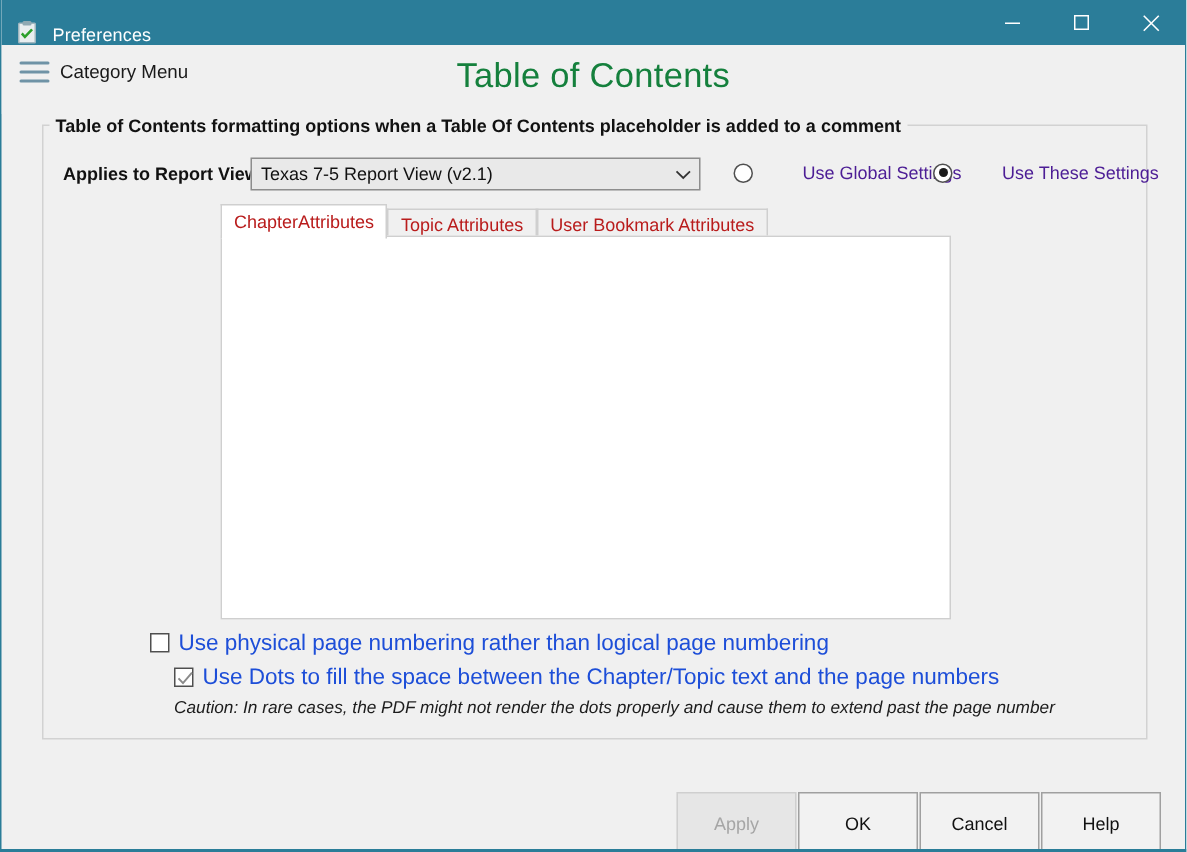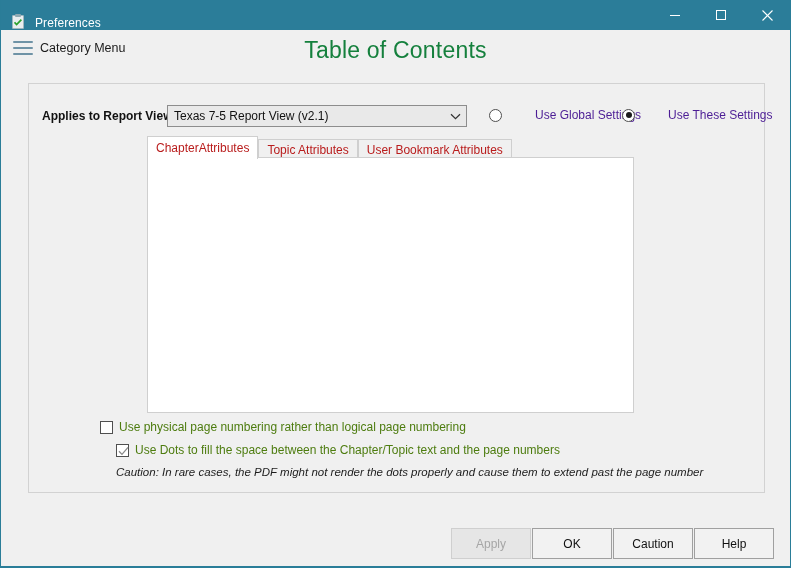--- a/index.html
+++ b/index.html
@@ -242,22 +242,22 @@
     border: 1px solid #cfcfcf;
     box-sizing: border-box;
     z-index: 2;
   }
 
   
   .cbrow {
     position: absolute;
     display: flex;
     align-items: center;
-    font-size: 12px;
-    color: #4d7c0f;
+    font-size: 15px;
+    color: #1d4ed8;
     white-space: nowrap;
   }
   .cbox {
     width: 13px; height: 13px;
     box-sizing: border-box;
     border: 1px solid #4f4f4f;
     background: #ffffff;
     margin-right: 6px;
     position: relative;
     flex: 0 0 auto;
@@ -326,21 +326,21 @@
     font-size: 11.5px;
     font-style: italic;
     color: #1c1c1c;
     white-space: nowrap;
   }
 
   
   .btn {
     position: absolute;
     box-sizing: border-box;
-    height: 31px;
+    height: 41px;
     width: 80px;
     border: 1px solid #a0a0a0;
     background: #f2f2f2;
     font-size: 12px;
     color: #111;
     display: flex;
     align-items: center;
     justify-content: center;
     font-family: "Liberation Sans", sans-serif;
   }
@@ -394,20 +394,21 @@
           <i></i>
           <i></i>
           <i></i>
         </div>
       <span class="cat-menu-label">Category Menu</span>
     </div>
     <div class="page-title">Table of Contents</div>
   </div>
 
   <div class="groupbox"></div>
+  <div class="groupbox-label">Table of Contents formatting options when a Table Of Contents placeholder is added to a comment</div>
 
   <div class="applies-label">Applies to Report View:</div>
   <div class="combo gray" id="report-view-combo">
     <span class="combo-text">Texas 7-5 Report View (v2.1)</span>
     <span class="arrow">
       <svg width="11" height="7" viewBox="0 0 11 7">
           <path d="M1 1.2 L5.5 5.6 L10 1.2" fill="none" stroke="#333" stroke-width="1.2"></path>
         </svg>
     </span>
   </div>
@@ -519,16 +520,16 @@
       <svg width="11" height="11" viewBox="0 0 11 11">
           <path d="M1 5.2 L4 8.4 L10 1.4" fill="none" stroke="#8a8a8a" stroke-width="1.3"></path>
         </svg>
     </span>
     <span>Use Dots to fill the space between the Chapter/Topic text and the page numbers</span>
   </div>
   <div class="caution">Caution: In rare cases, the PDF might not render the dots properly and cause them to extend past the page number</div>
 
   <div class="btn disabled" id="btn-apply">Apply</div>
   <div class="btn" id="btn-ok">OK</div>
-  <div class="btn" id="btn-cancel">Caution</div>
+  <div class="btn" id="btn-cancel">Cancel</div>
   <div class="btn" id="btn-help">Help</div>
 
 </div>
 
 </body></html>

